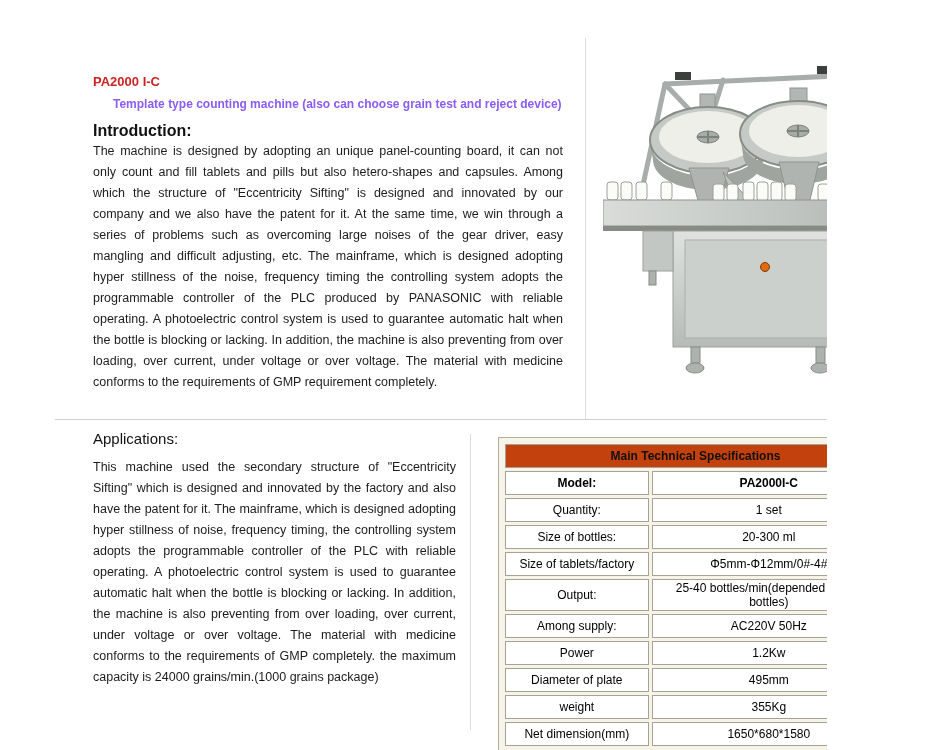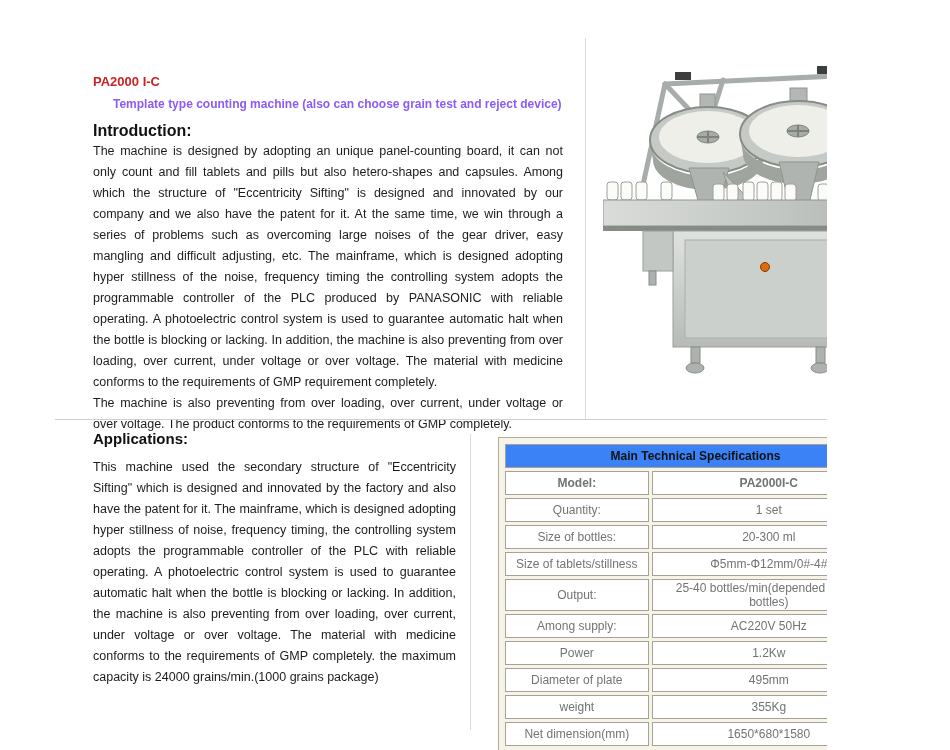--- a/index.html
+++ b/index.html
@@ -13,53 +13,52 @@
   .intro-heading{position:absolute;left:93px;top:122px;font-size:16px;font-weight:bold;color:#111;}
   .intro-text{position:absolute;left:93px;top:141px;width:470px;font-size:12.5px;line-height:21px;text-align:justify;}
   .intro-text p{margin:0;}
   
   .vdivider-top{position:absolute;left:585px;top:38px;width:1px;height:382px;background:#dcdcdc;}
   .hdivider{position:absolute;left:55px;top:419px;width:885px;height:1px;background:#cfcfcf;}
   .vdivider-bottom{position:absolute;left:470px;top:434px;width:1px;height:296px;background:#dcdcdc;}
   
   .machine-figure{position:absolute;left:603px;top:52px;width:340px;height:330px;}
   
-  .applications-heading{position:absolute;left:93px;top:430px;font-size:15px;font-weight:bold;color:#111;}
+  .applications-heading{position:absolute;left:93px;top:430px;font-size:15px;font-weight:normal;color:#111;}
   .applications-text{position:absolute;left:93px;top:457px;width:363px;font-size:12.5px;line-height:21px;text-align:justify;}
   .applications-text p{margin:0;}
   
   .spec-table-wrap{
     position:absolute;left:498px;top:437px;width:395px;
     background:#f6f3e8;border:1px solid #b5ae97;padding:3px;box-sizing:border-box;
   }
   table.spec{width:100%;border-collapse:separate;border-spacing:3px;}
   table.spec th{
-    background:#3b82f6;border:1px solid #a9a294;font-size:12px;font-weight:bold;
+    background:#c2410c;border:1px solid #a9a294;font-size:12px;font-weight:bold;
     color:#111;text-align:center;height:20px;padding:1px 2px;
   }
   table.spec td{
-    background:#ffffff;border:1px solid #a9a294;font-size:12px;color:#737373;
+    background:#ffffff;border:1px solid #a9a294;font-size:12px;color:#000000;
     text-align:center;height:20px;padding:1px 3px;
   }
   table.spec td.lbl{width:38%;}
   table.spec td.val{width:62%;}
   table.spec tr.bold-row td{font-weight:bold;}
 </style>
 </head>
 <body>
 
 <div class="page">
 
   <div class="product-code">PA2000 I-C</div>
   <div class="product-subtitle">Template type counting machine (also can choose grain test and reject device)</div>
 
   <div class="intro-heading">Introduction:</div>
   <div class="intro-text">
     <p>The machine is designed by adopting an unique panel-counting board, it can not only count and fill tablets and pills but also hetero-shapes and capsules. Among which the structure of  "Eccentricity Sifting" is designed and innovated by our company and we also have the patent for it. At the same time, we win through a series of problems such as overcoming large noises of the gear driver, easy mangling and difficult adjusting, etc. The mainframe, which is designed adopting hyper stillness of the noise, frequency timing the controlling system adopts the programmable controller of the PLC produced by PANASONIC with reliable operating. A photoelectric control system is used to guarantee automatic halt when the bottle is blocking or lacking. In addition, the machine is also preventing from over loading, over current, under voltage or over voltage. The material with medicine conforms to the requirements of GMP requirement completely.</p>
-    <p>The machine is also preventing from over loading, over current, under voltage or over voltage. The product conforms to the requirements of GMP completely.</p>
   </div>
 
   <div class="vdivider-top"></div>
   <div class="hdivider"></div>
   <div class="vdivider-bottom"></div>
 
   <div class="machine-figure">
     <svg width="340" height="330" viewBox="0 0 340 330" xmlns="http://www.w3.org/2000/svg">
       <defs>
         <linearGradient id="steelV" x1="0" y1="0" x2="0" y2="1">
@@ -175,21 +174,21 @@
         </tr>
         <tr>
           <td class="lbl">Quantity:</td>
           <td class="val">1 set</td>
         </tr>
         <tr>
           <td class="lbl">Size of bottles:</td>
           <td class="val">20-300 ml</td>
         </tr>
         <tr>
-          <td class="lbl">Size of tablets/stillness</td>
+          <td class="lbl">Size of tablets/factory</td>
           <td class="val">Φ5mm-Φ12mm/0#-4#</td>
         </tr>
         <tr>
           <td class="lbl">Output:</td>
           <td class="val">25-40 bottles/min(depended on the bottles)</td>
         </tr>
         <tr>
           <td class="lbl">Among supply:</td>
           <td class="val">AC220V 50Hz</td>
         </tr>

